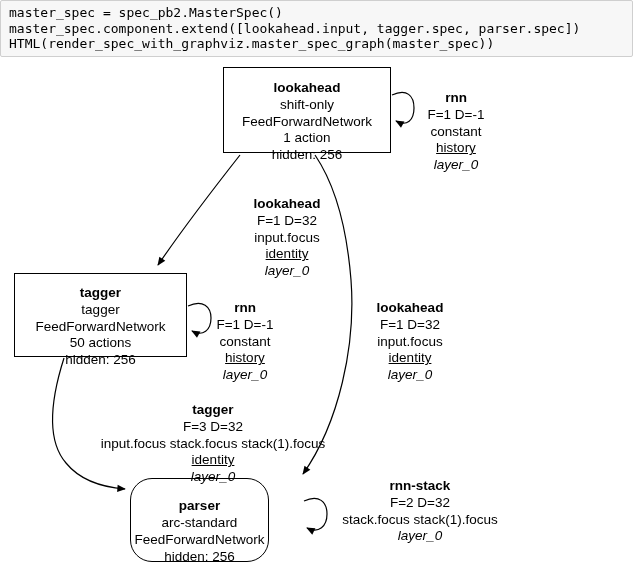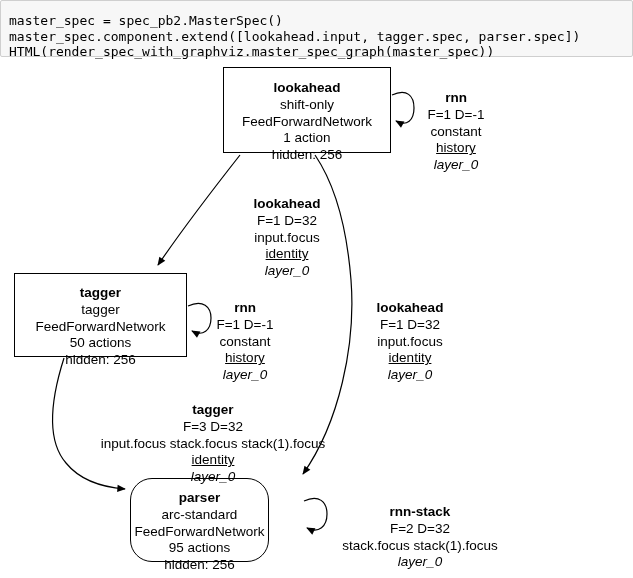--- a/index.html
+++ b/index.html
@@ -1,21 +1,21 @@
 <!DOCTYPE html>
 <html><head>
 <meta charset="utf-8">
 <style>
   html,body{margin:0;padding:0;background:#ffffff;}
   .page{position:relative;width:633px;height:578px;background:#ffffff;overflow:hidden;
         font-family:"Liberation Sans", sans-serif;color:#000;}
   
   .code-cell{position:absolute;left:0;top:0;width:633px;height:57px;box-sizing:border-box;
              background:#f7f7f7;border:1px solid #cfcfcf;border-radius:2px;
-             padding:12px 8px;}
+             padding:4px 8px;}
   .code-line{font-family:"DejaVu Sans Mono", monospace;font-size:13px;line-height:15.5px;
              white-space:pre;color:#000;}
   
   .edges{position:absolute;left:0;top:0;width:633px;height:578px;}
   .edges path.e{fill:none;stroke:#000;stroke-width:1.2px;}
   
   .node{position:absolute;box-sizing:border-box;background:#fff;border:1.5px solid #000;
         display:flex;flex-direction:column;justify-content:center;text-align:center;}
   .nline{font-size:13.5px;line-height:16.8px;white-space:nowrap;}
   .bold{font-weight:bold;margin-top:24px;}
@@ -63,21 +63,20 @@
     <div class="nline">tagger</div>
     <div class="nline">FeedForwardNetwork</div>
     <div class="nline">50 actions</div>
     <div class="nline">hidden: 256</div>
   </div>
 
   <div class="node" style="left:130px;top:478px;width:139px;height:84px;border-radius:22px;">
     <div class="nline bold">parser</div>
     <div class="nline">arc-standard</div>
     <div class="nline">FeedForwardNetwork</div>
-    <div class="nline">95 actions</div>
     <div class="nline">hidden: 256</div>
   </div>
 
   <div class="elabel" style="left:306px;top:66px;">
     <div class="nline bold">rnn</div>
     <div class="nline">F=1 D=-1</div>
     <div class="nline">constant</div>
     <div class="nline und">history</div>
     <div class="nline ital">layer_0</div>
   </div>
@@ -107,20 +106,20 @@
   </div>
 
   <div class="elabel" style="left:63px;top:378px;">
     <div class="nline bold">tagger</div>
     <div class="nline">F=3 D=32</div>
     <div class="nline">input.focus stack.focus stack(1).focus</div>
     <div class="nline und">identity</div>
     <div class="nline ital">layer_0</div>
   </div>
 
-  <div class="elabel" style="left:270px;top:480px;">
+  <div class="elabel" style="left:270px;top:454px;">
     <div class="nline bold">rnn-stack</div>
     <div class="nline">F=2 D=32</div>
     <div class="nline">stack.focus stack(1).focus</div>
     <div class="nline ital">layer_0</div>
   </div>
 
 </div>
 
 </body></html>

